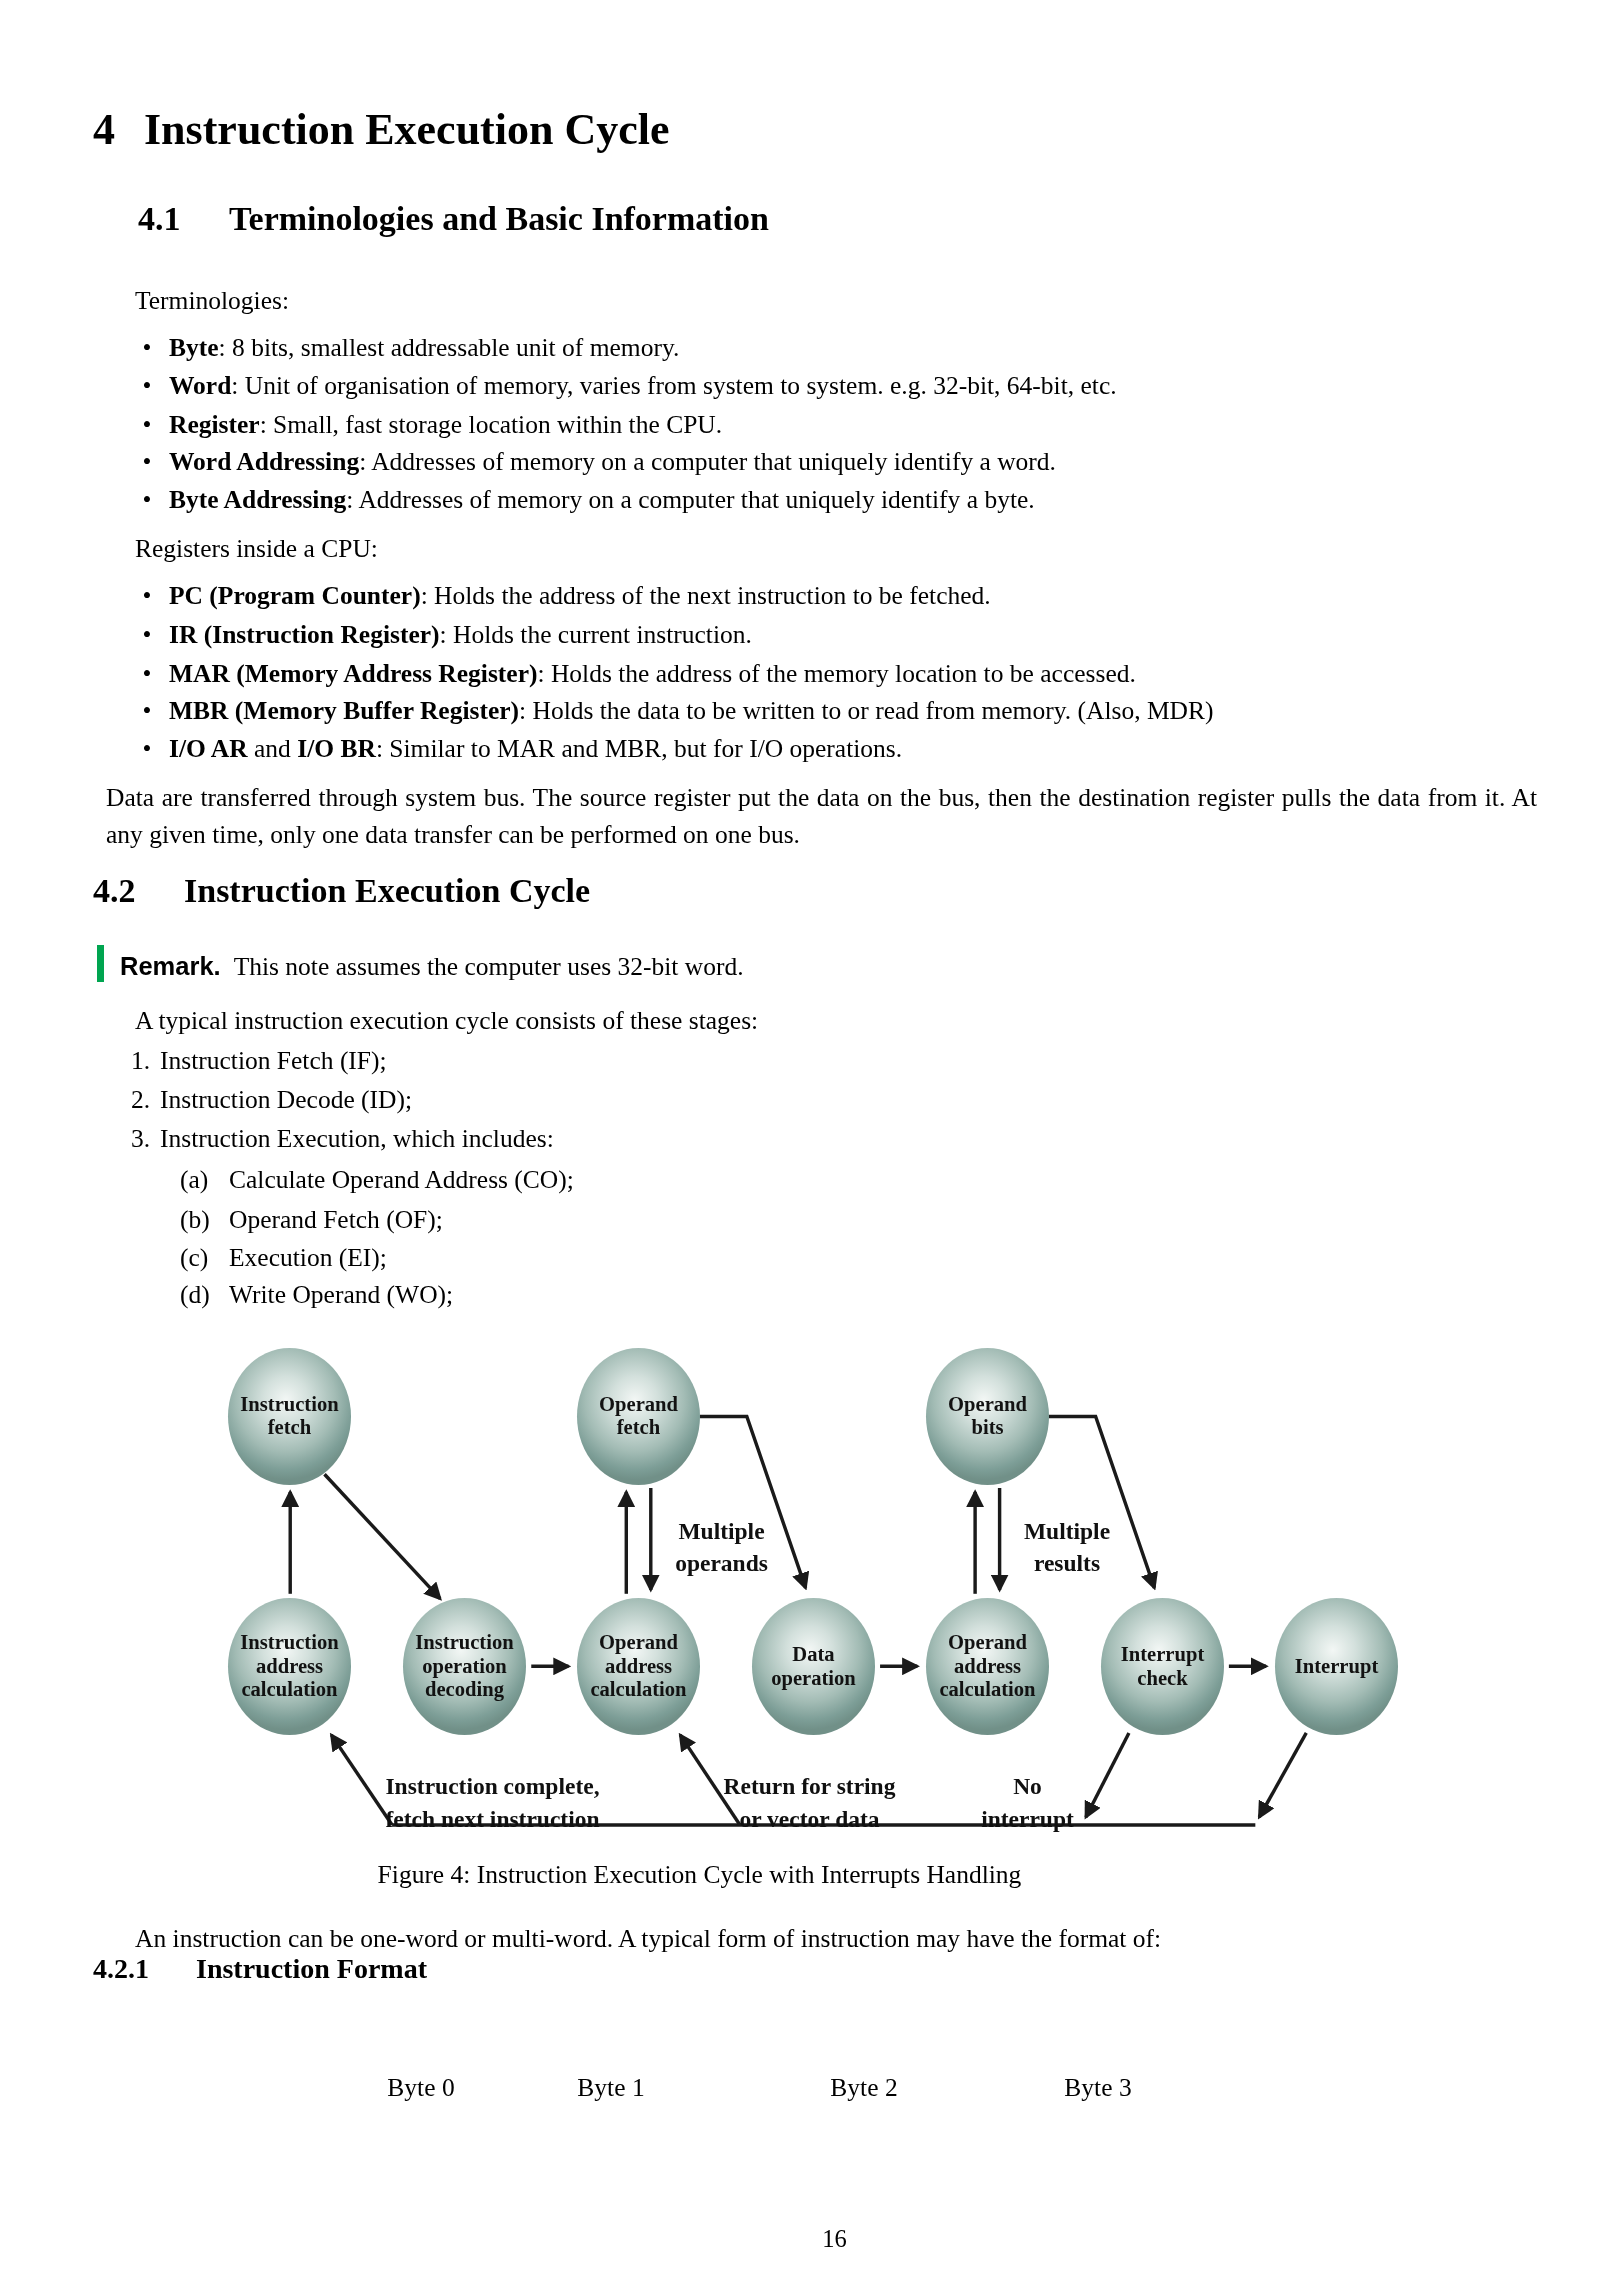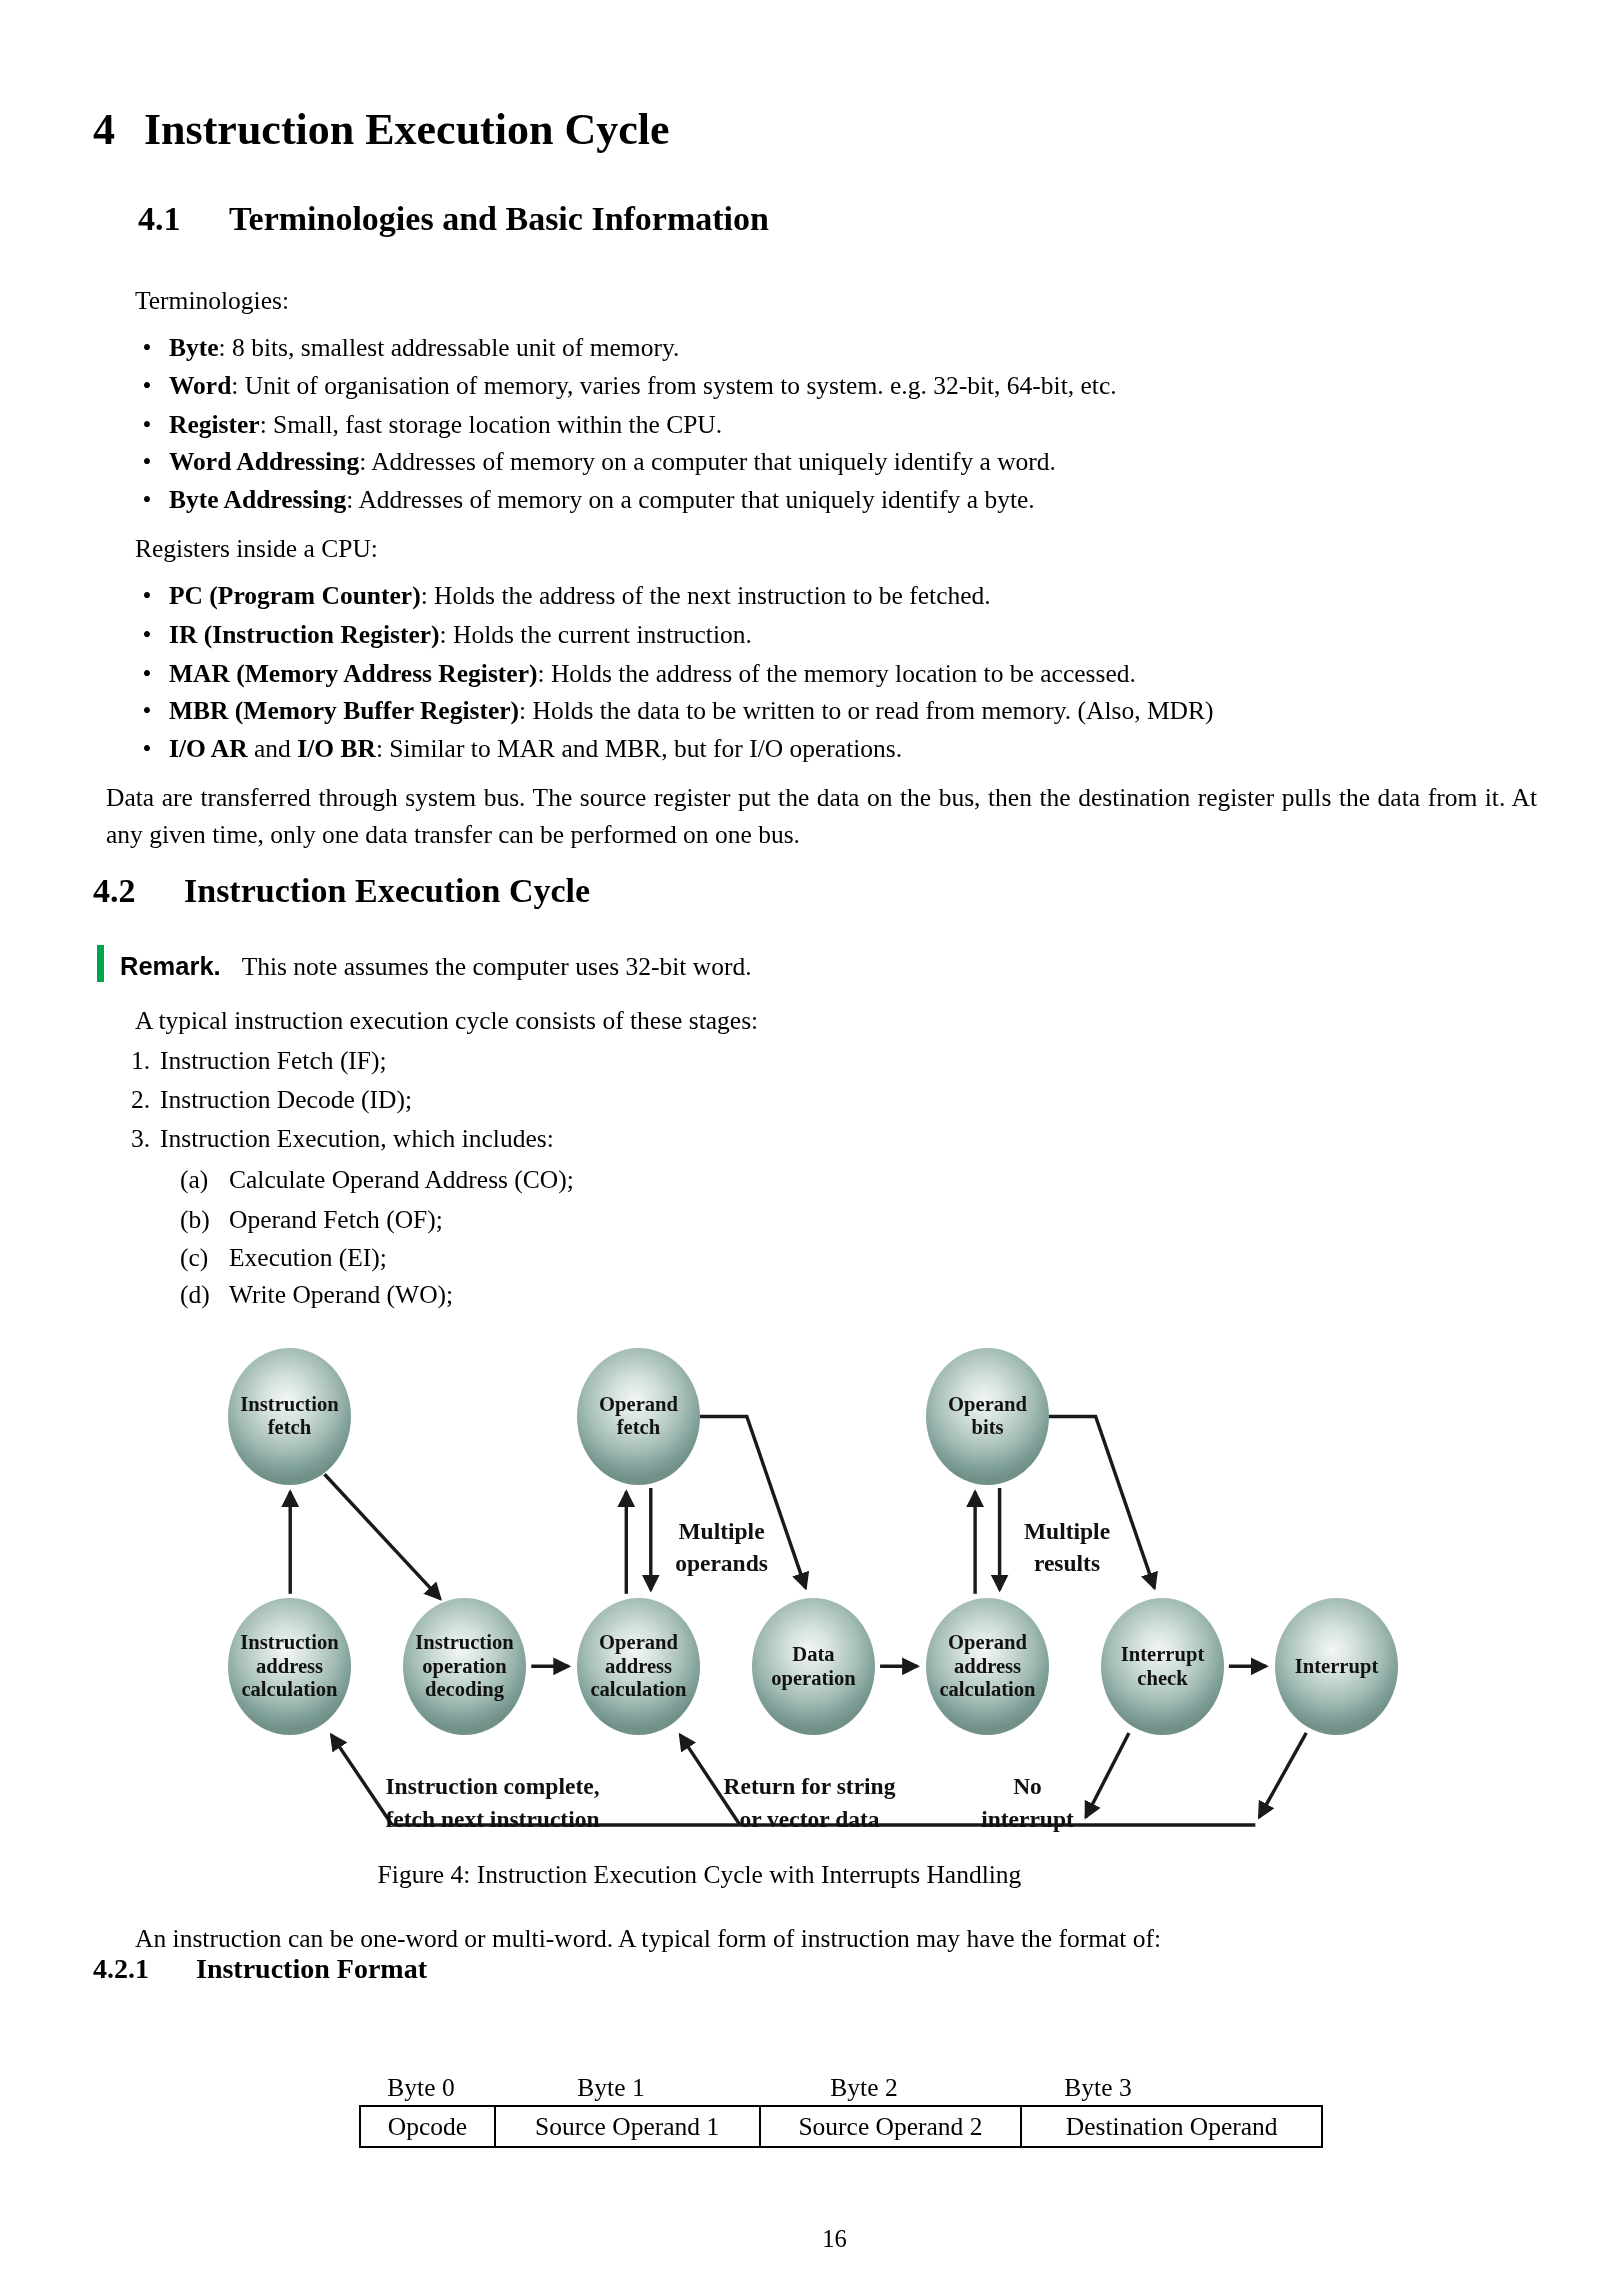--- a/index.html
+++ b/index.html
@@ -16,21 +16,21 @@
   .just{width:1431px;text-align:justify;margin-left:13px;}
   .li{position:absolute;left:169px;font-size:25.5px;white-space:nowrap;}
   .li .dot{position:absolute;left:-26.5px;}
   .nli{position:absolute;left:160px;font-size:25.5px;white-space:nowrap;}
   .nli .num{position:absolute;left:-29px;}
   .sli{position:absolute;left:229px;font-size:25.5px;white-space:nowrap;}
   .sli .num{position:absolute;left:-49px;}
   b{font-weight:bold;}
   .remark-bar{position:absolute;left:97px;top:945px;width:6.9px;height:37px;}
   .remark-text{position:absolute;left:120px;top:952px;font-size:25.5px;}
-  .remark-text .rlabel{font-family:"Liberation Sans", sans-serif;font-weight:bold;margin-right:21px;}
+  .remark-text .rlabel{font-family:"Liberation Sans", sans-serif;font-weight:bold;margin-right:13px;}
   
   .diagram{position:absolute;left:0;top:1341px;width:1621px;height:534px;}
   .node{position:absolute;width:123px;height:137px;border-radius:50%;
         display:flex;flex-direction:column;justify-content:center;align-items:center;
         background:radial-gradient(ellipse 62% 58% at 47% 38%, #f3f7f5 0%, #d3e0dc 30%, #a3bcb5 65%, #7d9e97 88%, #719088 100%);
         font-weight:bold;font-size:20.6px;line-height:23.5px;color:#121212;text-align:center;}
   .dlabel{position:absolute;font-weight:bold;font-size:23.5px;line-height:32px;color:#101010;text-align:center;}
   .caption{position:absolute;left:0;top:1860px;width:1399px;text-align:center;font-size:25.5px;}
   .byte-h{position:absolute;top:2073px;font-size:25.5px;transform:translateX(-50%);white-space:nowrap;}
   .ftable{position:absolute;left:359px;top:2105px;border-collapse:collapse;}
@@ -192,27 +192,17 @@
     <span>Instruction Format</span>
   </div>
 
   <div class="abs para" style="left:135px;top:1920px;">An instruction can be one-word or multi-word. A typical form of instruction may have the format of:</div>
 
   <span class="byte-h" style="left:421px;">Byte 0</span>
   <span class="byte-h" style="left:611px;">Byte 1</span>
   <span class="byte-h" style="left:864px;">Byte 2</span>
   <span class="byte-h" style="left:1098px;">Byte 3</span>
 
-  <table class="ftable">
-    <tbody>
-        <tr>
-      <td style="width:121px;">Opcode</td>
-      <td style="width:251px;">Source Operand 1</td>
-      <td style="width:248px;">Source Operand 2</td>
-      <td style="width:287px;">Destination Operand</td>
-    </tr>
-  </tbody>
-    </table>
 
   <div class="pagenum">16</div>
 
 </div>
 
 
 </body></html>

